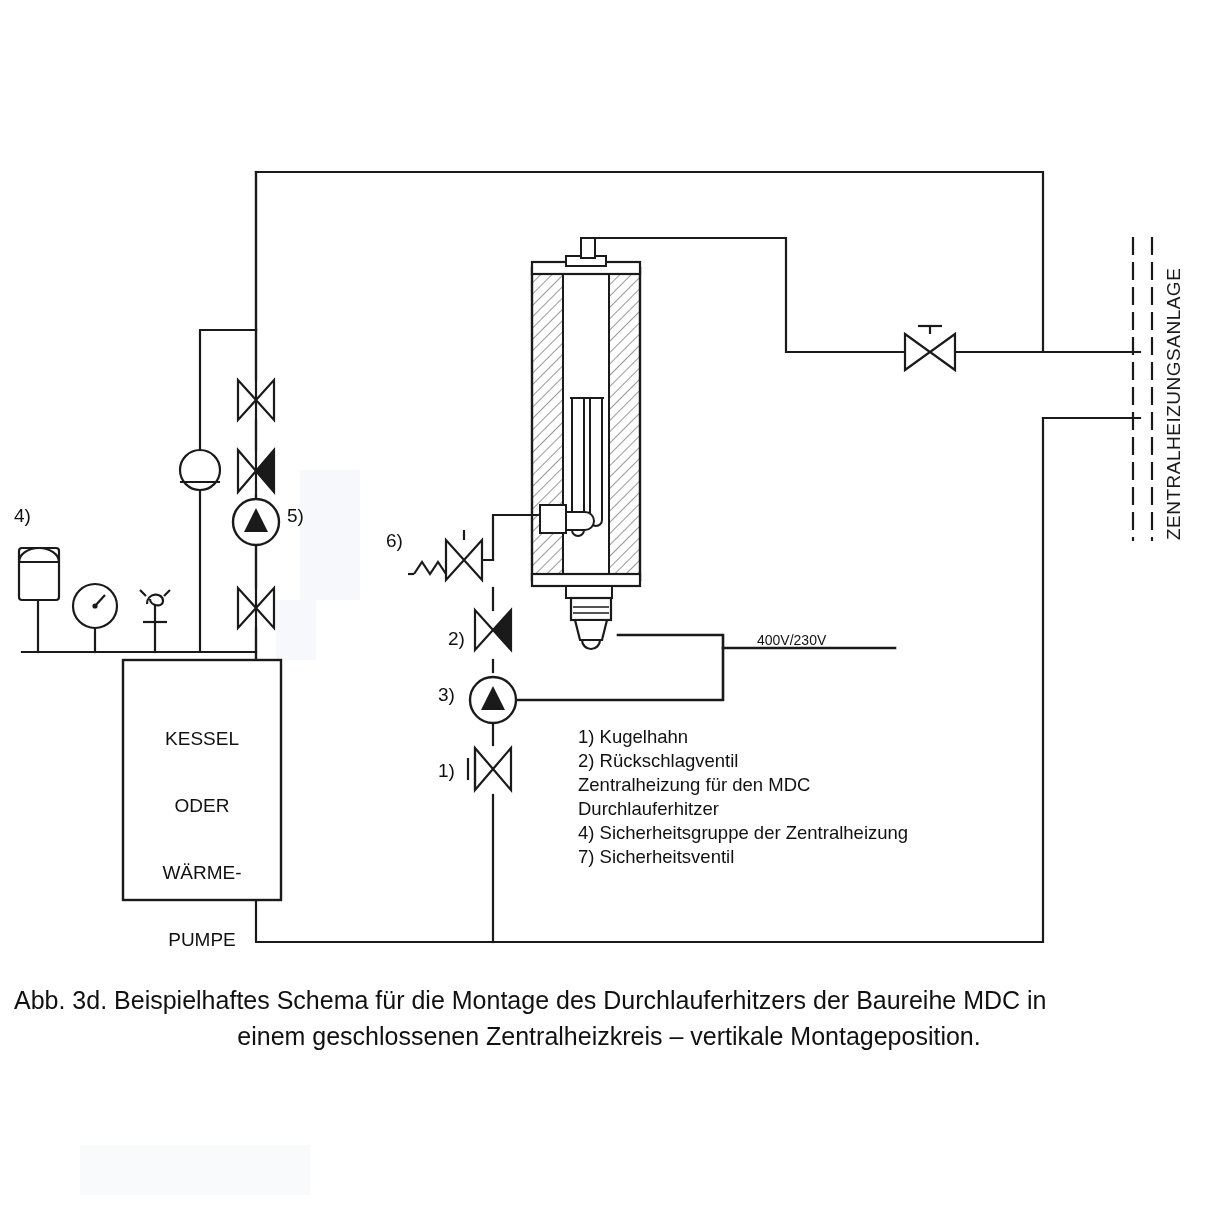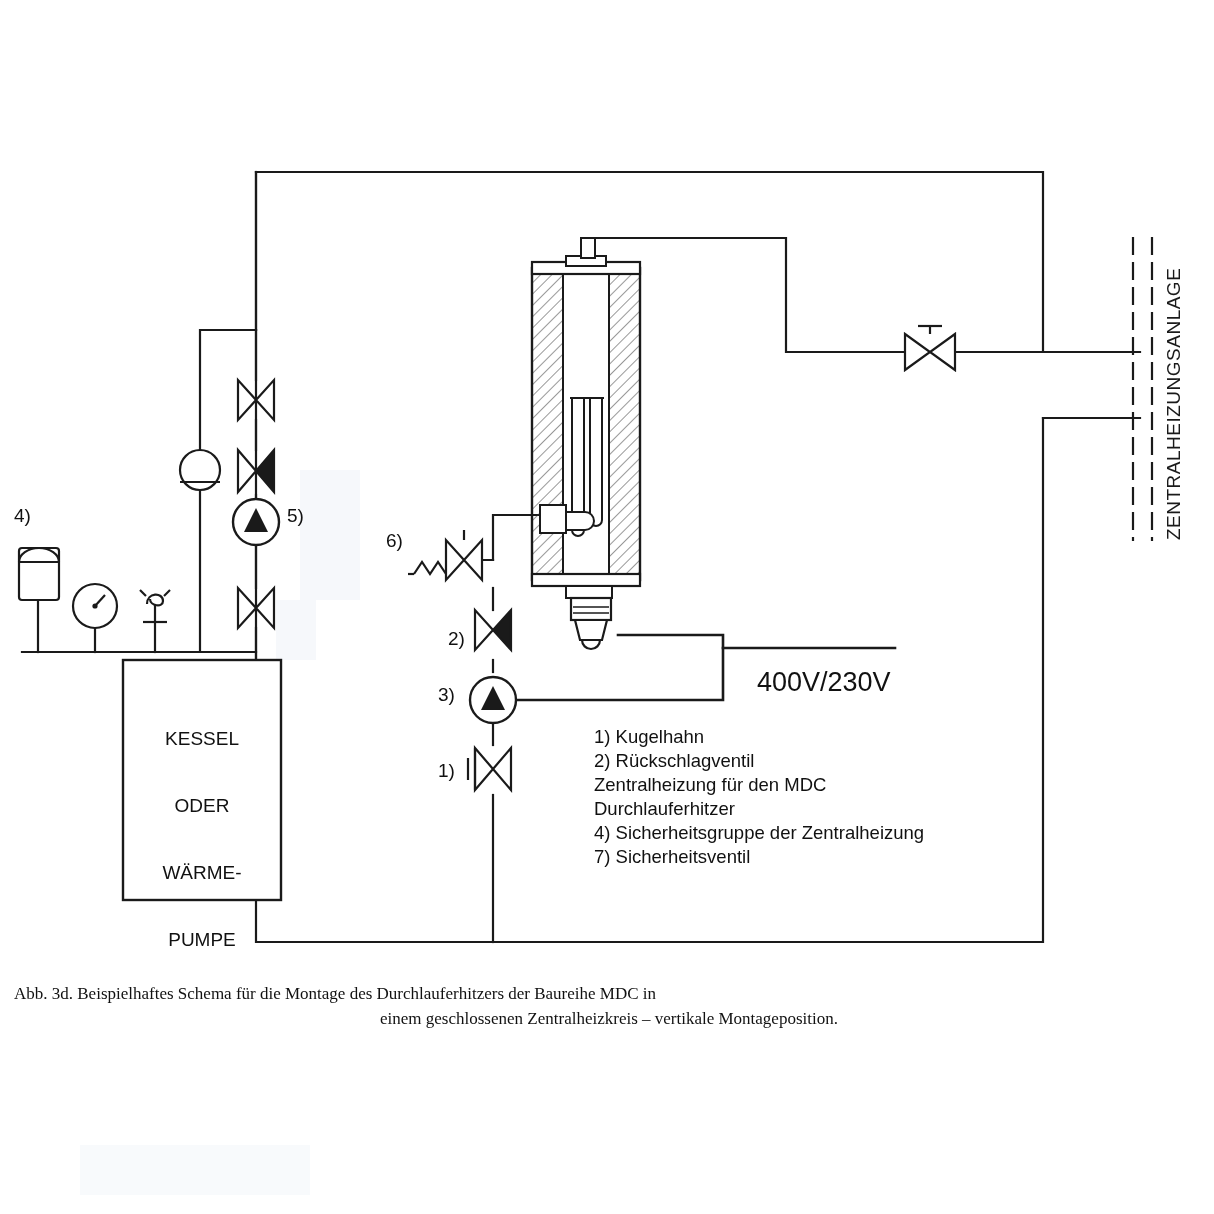--- a/index.html
+++ b/index.html
@@ -39,28 +39,28 @@
     white-space: nowrap;
   }
   #legend {
     position: absolute;
     left: 578px;
     top: 725px;
     font-size: 18.5px;
     line-height: 1.30;
     color: #111;
   }
-  #legend div { white-space: pre; margin-left: 16px; }
+  #legend div { white-space: pre; }
   #caption {
     position: absolute;
     left: 14px;
     top: 982px;
     width: 1190px;
-    font-family: Liberation Serif, serif;
-    font-size: 17px;
+    font-family: Liberation Sans, sans-serif;
+    font-size: 25px;
     line-height: 1.45;
     color: #111;
     text-align: justify;
   }
   #caption p { margin: 0; }
   .ghost {
     position: absolute;
     background: #eef3f7;
     opacity: 0.55;
     pointer-events: none;
@@ -260,21 +260,21 @@
   </svg>
 
   
   <div class="lbl" style="left:14px; top:505px;">4)</div>
   <div class="lbl" style="left:287px; top:505px;">5)</div>
   <div class="lbl" style="left:386px; top:530px;">6)</div>
   <div class="lbl" style="left:448px; top:628px;">2)</div>
   <div class="lbl" style="left:438px; top:684px;">3)</div>
   <div class="lbl" style="left:438px; top:760px;">1)</div>
 
-  <div class="lbl" style="left:757px; top:667px; font-size:27px;">400V/230V</div>
+  <div class="lbl" style="left:757px; top:632px; font-size:14px;">400V/230V</div>
 
   <div class="lbl" style="left:123px; top:683px; width:158px; text-align:center;">
     <div>KESSEL</div>
     <div>ODER</div>
     <div>WÄRME-</div>
     <div>PUMPE</div>
   </div>
 
   <div class="vert" style="left:1163px; top:540px;">ZENTRALHEIZUNGSANLAGE</div>
 

